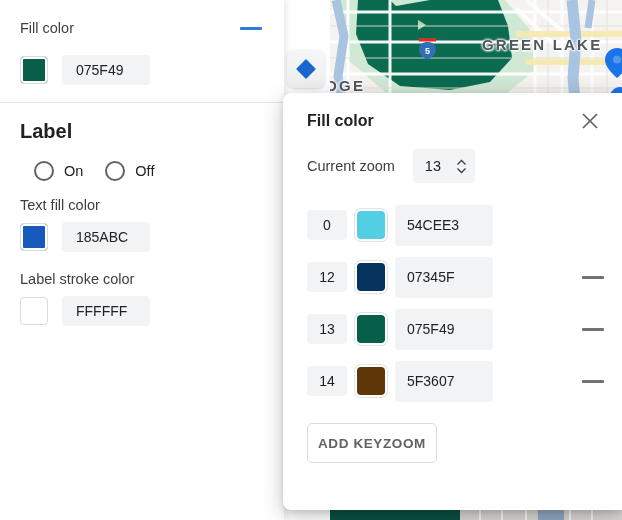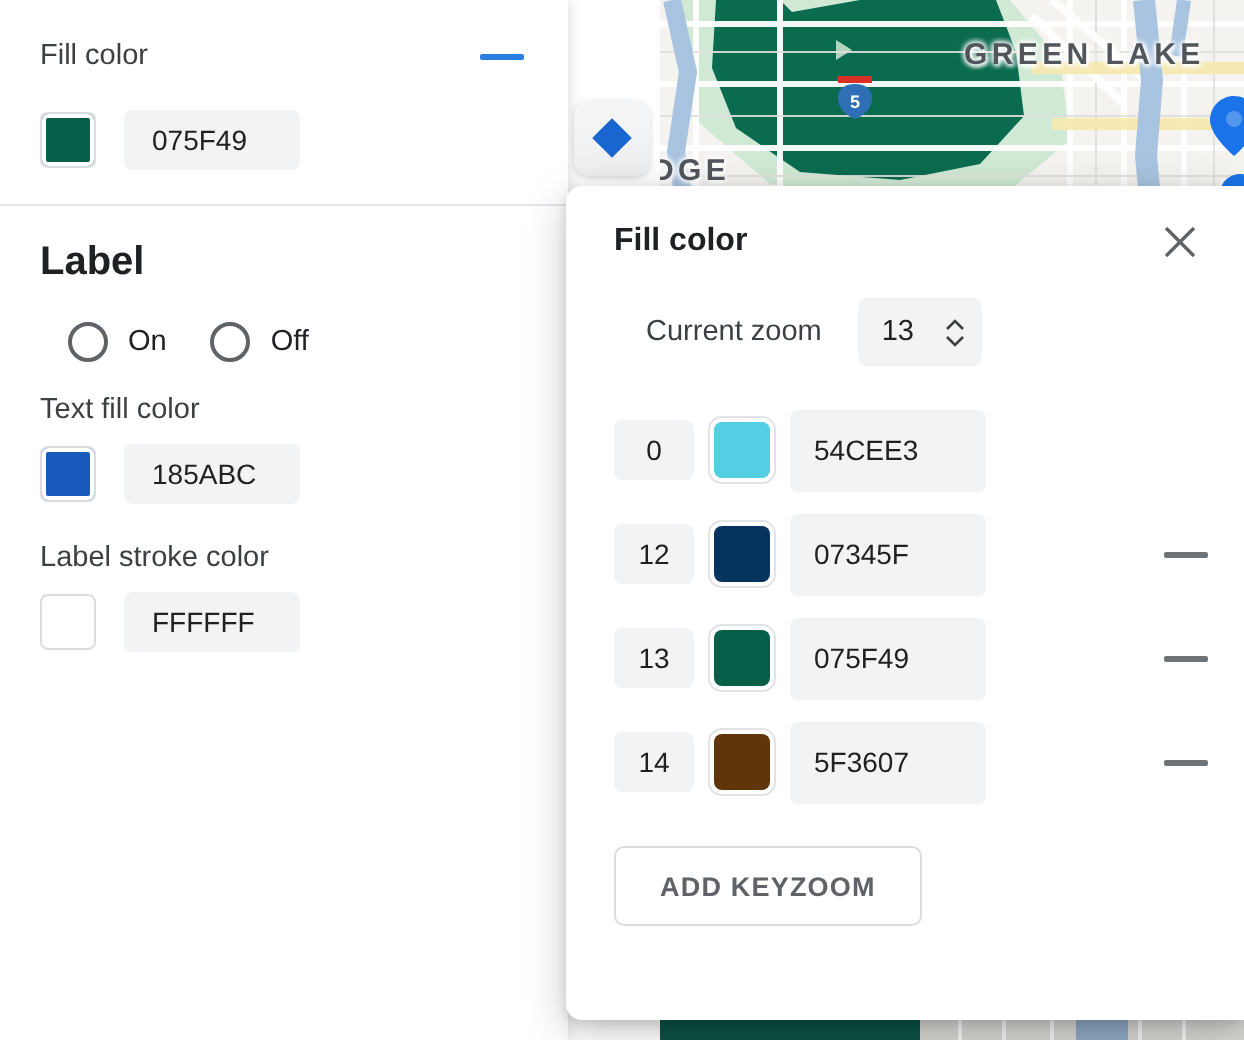--- a/index.html
+++ b/index.html
@@ -20,21 +20,21 @@
   .map-base { position:absolute; inset:0; background:#f3f2ef; }
   .map-svg { position:absolute; inset:0; }
   .map-label {
     position: absolute;
     font-family: "Liberation Sans", sans-serif;
     font-size: 15px; font-weight: 700; letter-spacing: 2.2px;
     color: #50565c;
     text-shadow: 0 0 3px #fff, 0 0 3px #fff, 0 0 3px #fff, 1px 1px 2px #fff;
     white-space: nowrap;
   }
-  #lbl-green-lake { left: 152px; top: 19px; }
+  #lbl-green-lake { left: 152px; top: 36px; }
   #lbl-dge { left: -4px; top: 77px; }
   .shield {
     position: absolute; left: 418px; top: 38px; width: 19px; height: 22px;
   }
   .map-pin {
     position: absolute; left: 604px; top: 47px; width: 26px; height: 32px;
   }
   .map-pin2 { position: absolute; left: 609px; top: 86px; width: 22px; height: 28px; }
 
   
@@ -95,21 +95,21 @@
     background: #ffffff; border-radius: 8px 0 0 8px;
     box-shadow: 0 6px 22px rgba(0,0,0,0.22), 0 2px 6px rgba(0,0,0,0.12);
     z-index: 10; overflow: hidden;
   }
   .dlg-head {
     display: flex; align-items: center; justify-content: space-between;
     padding: 18px 22px 4px 24px;
   }
   .dlg-title { font-size: 16px; font-weight: 700; color: #202124; }
   .close-x { width: 20px; height: 20px; cursor: pointer; }
-  .zoom-row { display: flex; align-items: center; gap: 18px; padding: 14px 24px 6px 24px; margin-left: 16px; }
+  .zoom-row { display: flex; align-items: center; gap: 18px; padding: 14px 24px 6px 24px; }
   .zoom-label { font-size: 14.5px; color: #3c4043; }
   .zoom-stepper {
     background: #f1f3f4; border-radius: 4px; height: 34px; width: 62px;
     display: flex; align-items: center; justify-content: space-between;
     padding: 0 8px 0 12px; cursor: pointer;
   }
   .zoom-val { font-size: 14.5px; color: #202124; }
   .arrows { display: flex; flex-direction: column; align-items: center; gap: 1px; }
   .arrows svg { display: block; }
 
@@ -133,21 +133,21 @@
     display: flex; align-items: center; padding: 0 12px;
     font-size: 14px; color: #202124; flex: none; cursor: text;
   }
   .kz-spacer { flex: 1 1 auto; }
   .kz-remove { width: 22px; height: 3px; background: #6e7377; border-radius: 1px; cursor: pointer; flex: none; }
   .kz-remove.hidden { visibility: hidden; }
 
   .add-btn {
     margin: 16px 0 0 24px;
     display: inline-flex; align-items: center; justify-content: center;
-    height: 40px; padding: 0 22px;
+    height: 40px; padding: 0 10px;
     border: 1px solid #dadce0; border-radius: 5px; background: #fff;
     font-size: 13.5px; font-weight: 700; letter-spacing: 0.6px;
     color: #5f6368; cursor: pointer;
   }
 </style>
 </head>
 <body>
 
 <div id="root">
 

